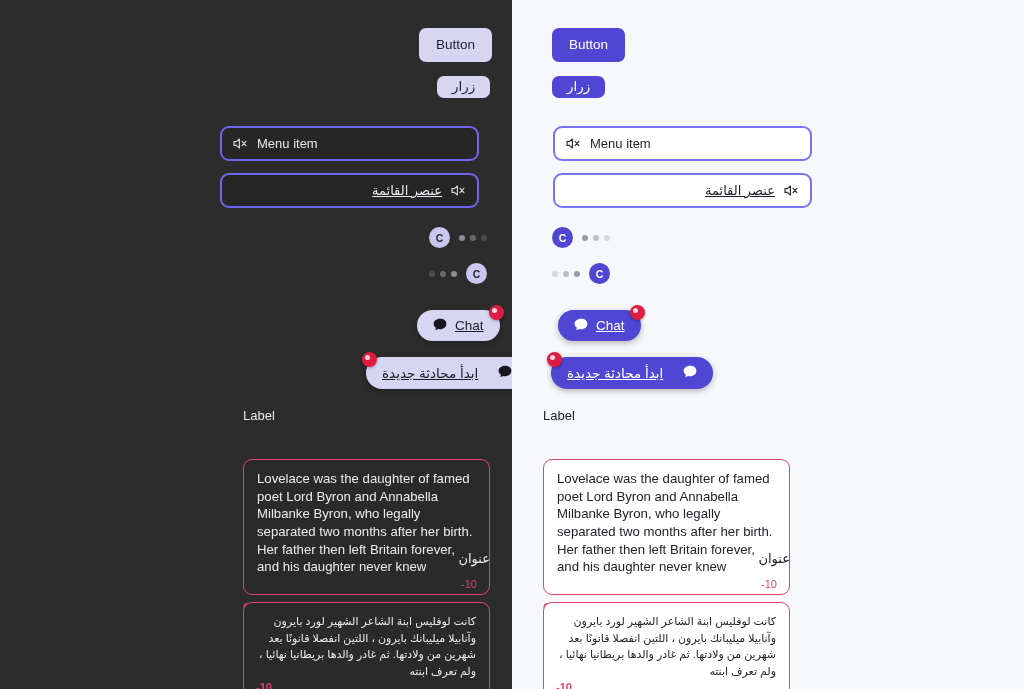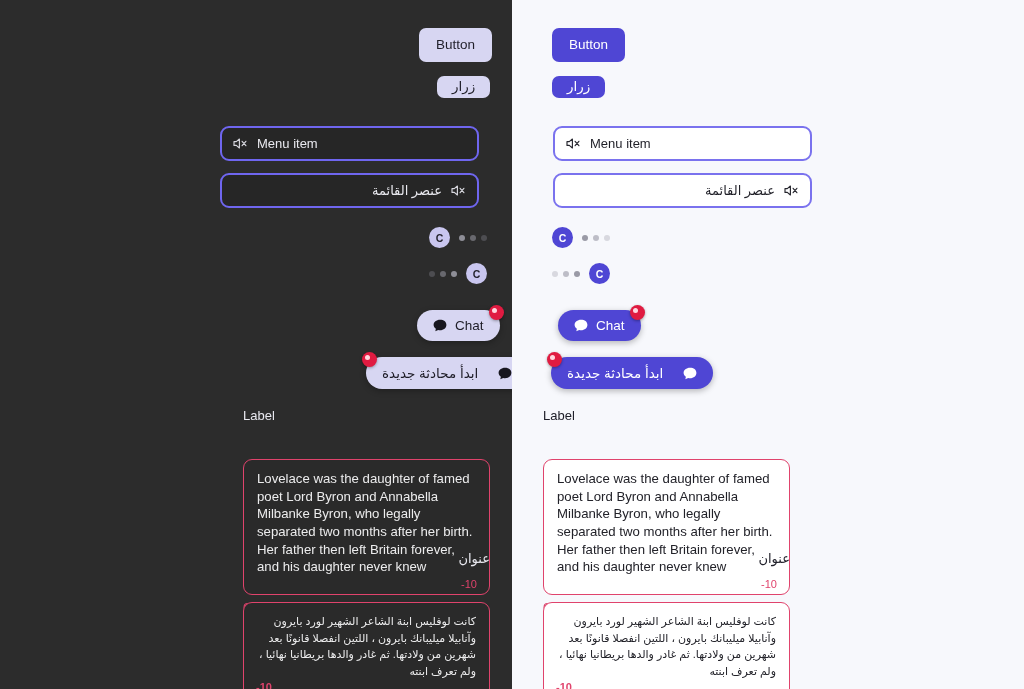--- a/index.html
+++ b/index.html
@@ -59,21 +59,21 @@
     border: 2px solid #6c63e8;
     display: flex;
     align-items: center;
     gap: 9px;
     padding: 0 11px;
     font-size: 13px;
     cursor: pointer;
   }
   .panel--dark  .menuitem { background: #262626; color: #e9e9ef; border-color: #6f66ef; }
   .panel--light .menuitem { background: #ffffff; color: #1f1f27; border-color: #7a72ee; }
-  .menuitem--rtl { direction: rtl; }
+  .menuitem--rtl { direction: rtl; text-decoration: underline; }
 
   .mute-icon {
     flex: 0 0 auto;
     display: inline-flex;
     align-items: center;
     line-height: 0;
   }
   .mute-icon svg { display: block; }
 
   
@@ -100,28 +100,28 @@
   .dot.o3 { opacity: .34; }
 
   .avatar-group { display: flex; align-items: center; gap: 9px; }
 
   
   .fab-wrap { position: relative; display: inline-flex; }
   .fab {
     border: none;
     border-radius: 999px;
     display: inline-flex;
-    align-items: center;
     gap: 8px;
     padding: 8px 16px;
     font-size: 13.5px;
     cursor: pointer;
     box-shadow: 0 2px 6px rgba(0,0,0,.28);
     font-family: "Liberation Sans", "DejaVu Sans", sans-serif;
     white-space: nowrap;
+    text-decoration: underline;
   }
   .panel--dark  .fab { background: #d7d6f2; color: #1e1d27; }
   .panel--light .fab { background: #4f46d4; color: #ffffff; }
   .fab--rtl { direction: rtl; gap: 20px; }
 
   .bubble-icon { line-height: 0; display: inline-flex; }
   .panel--dark  .bubble-icon svg { fill: #18171f; }
   .panel--light .bubble-icon svg { fill: #ffffff; }
 
   .badge {

